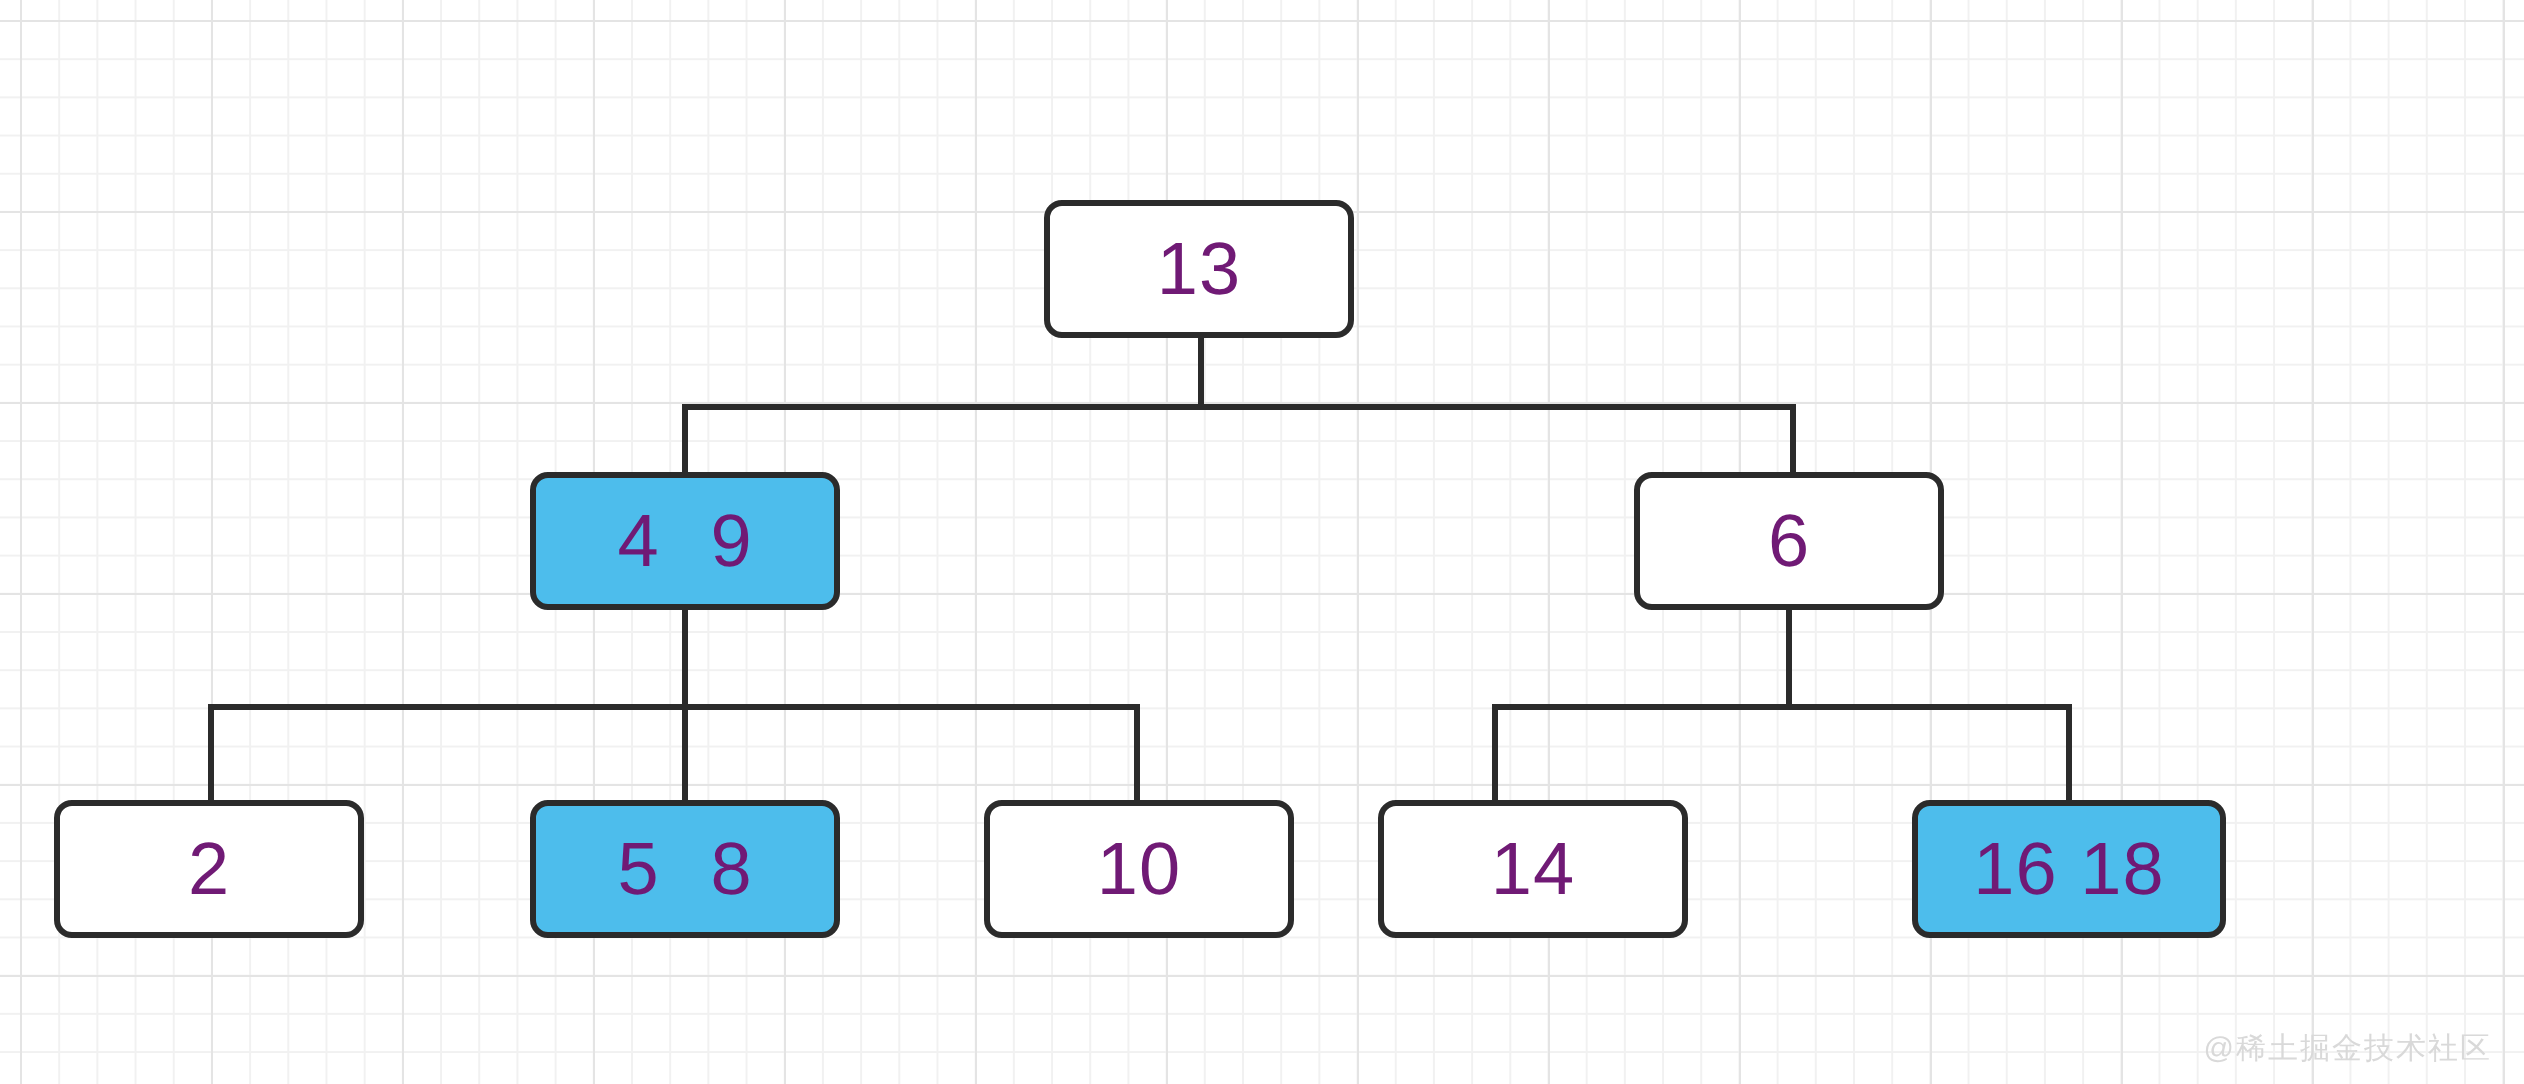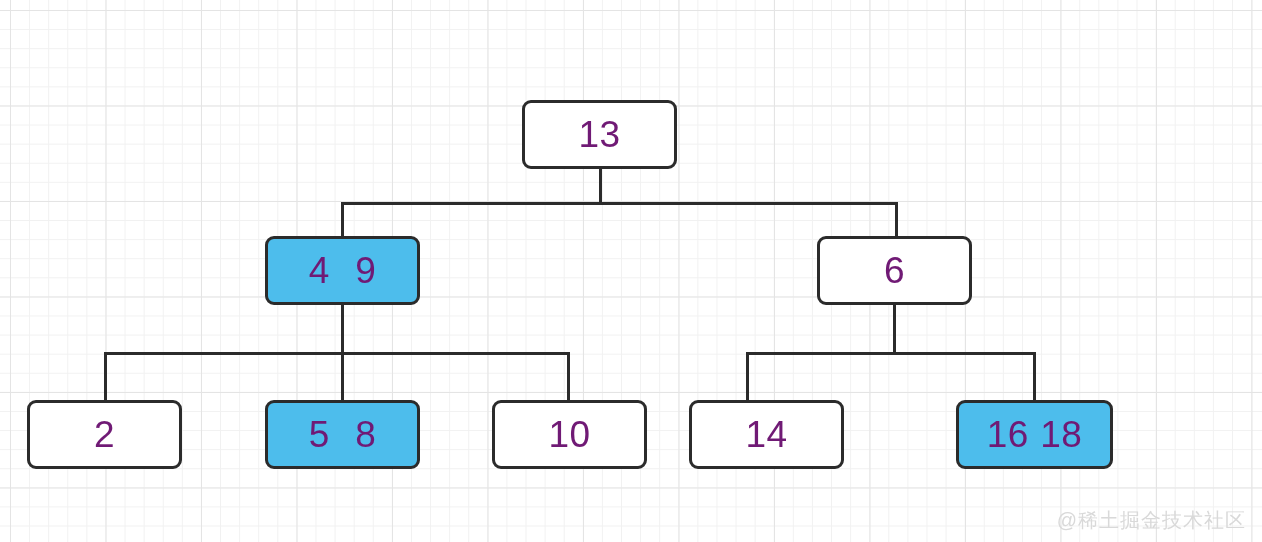--- a/index.html
+++ b/index.html
@@ -68,21 +68,21 @@
     z-index: 1;
   }
   .edge.v { width: 3px; }
   .edge.h { height: 3px; }
 
   
   #watermark {
     position: absolute;
     right: 16px;
     bottom: 8px;
-    font-size: 20px;
+    font-size: 15px;
     color: #d9d9d9;
     letter-spacing: 1px;
     user-select: none;
     white-space: nowrap;
     z-index: 4;
   }
 </style>
 </head>
 <body>
 

